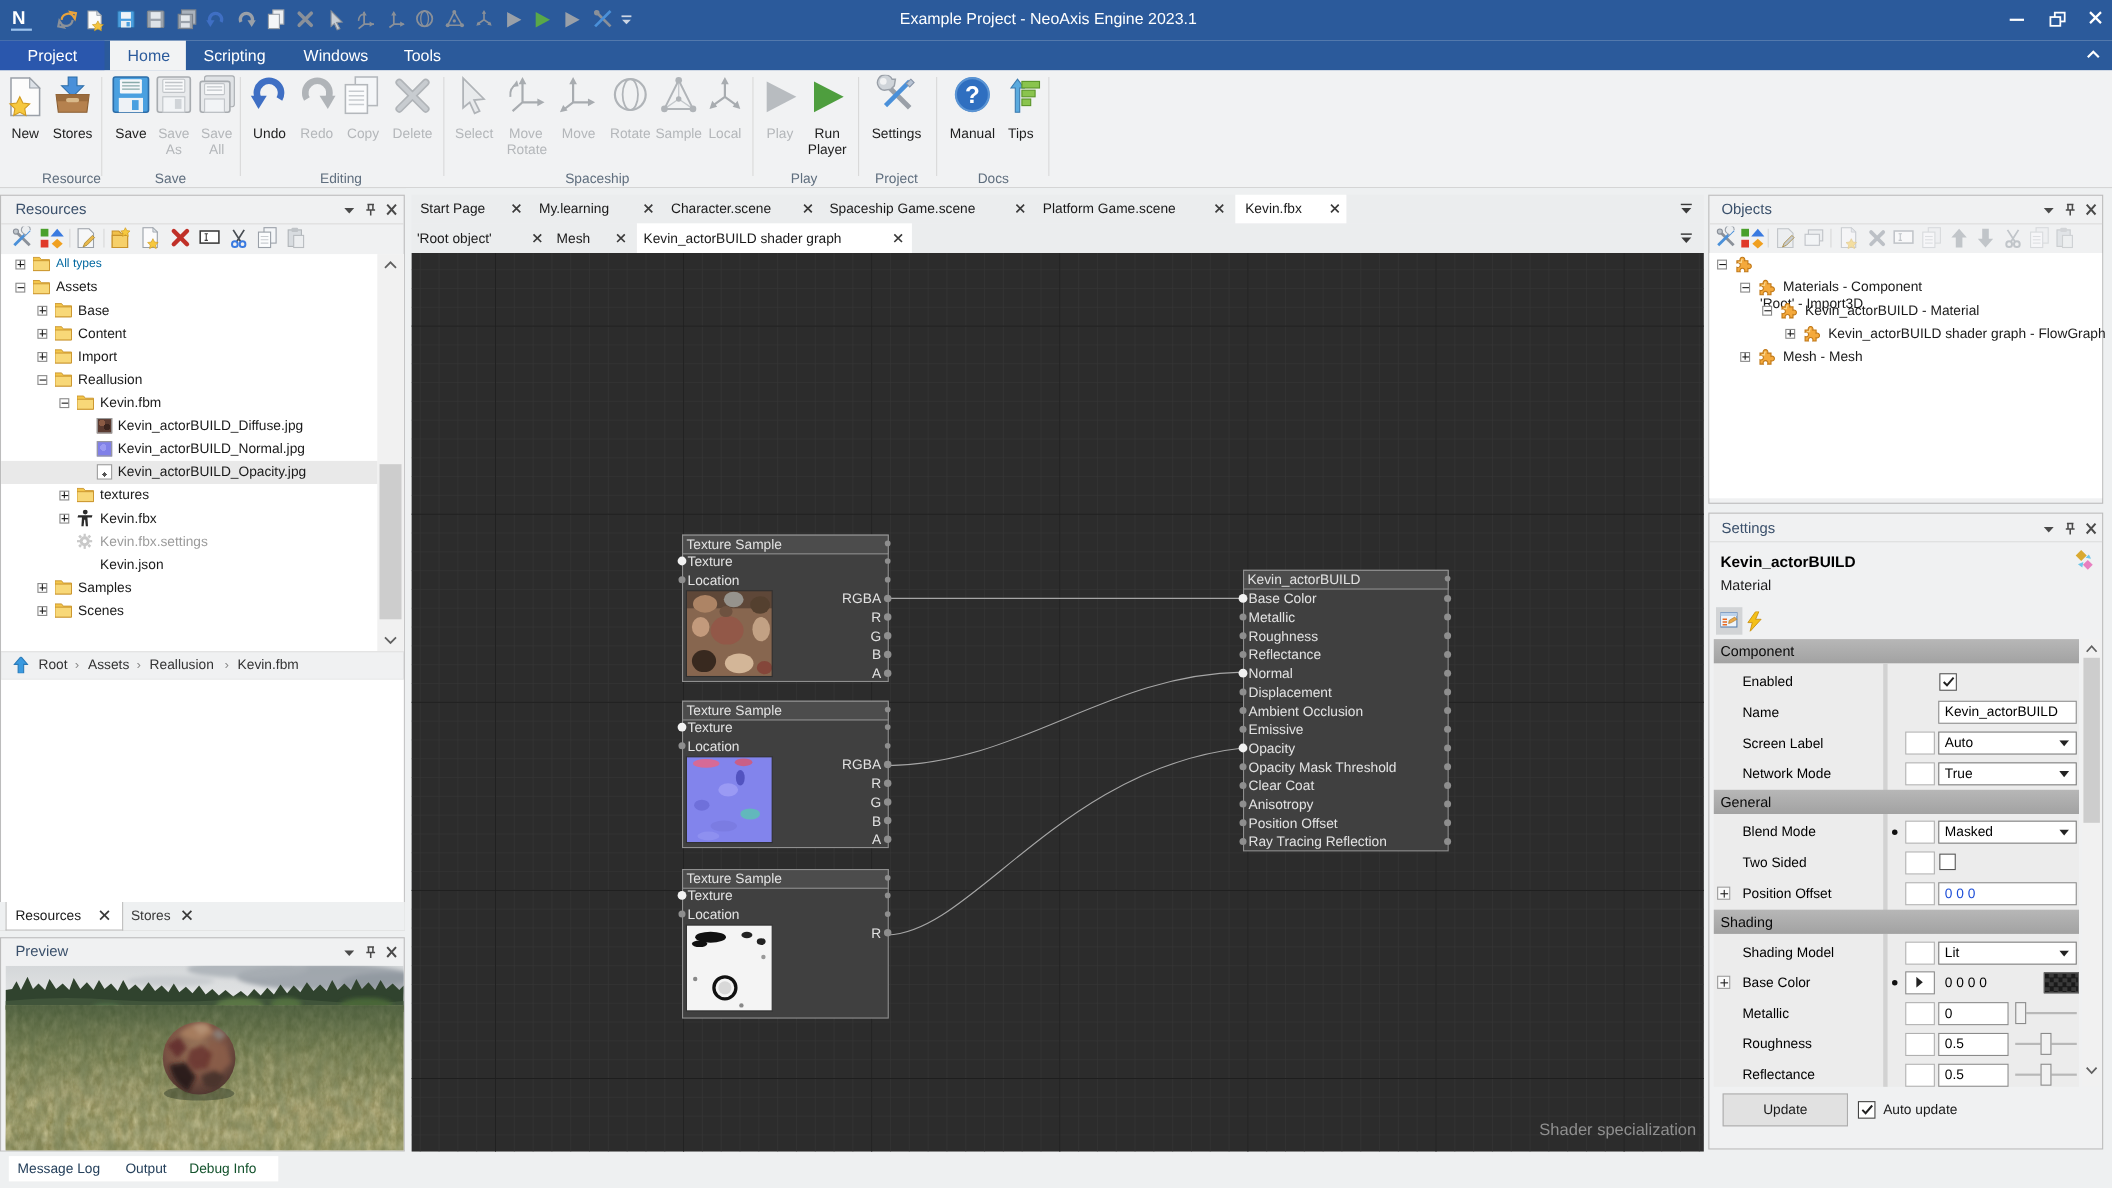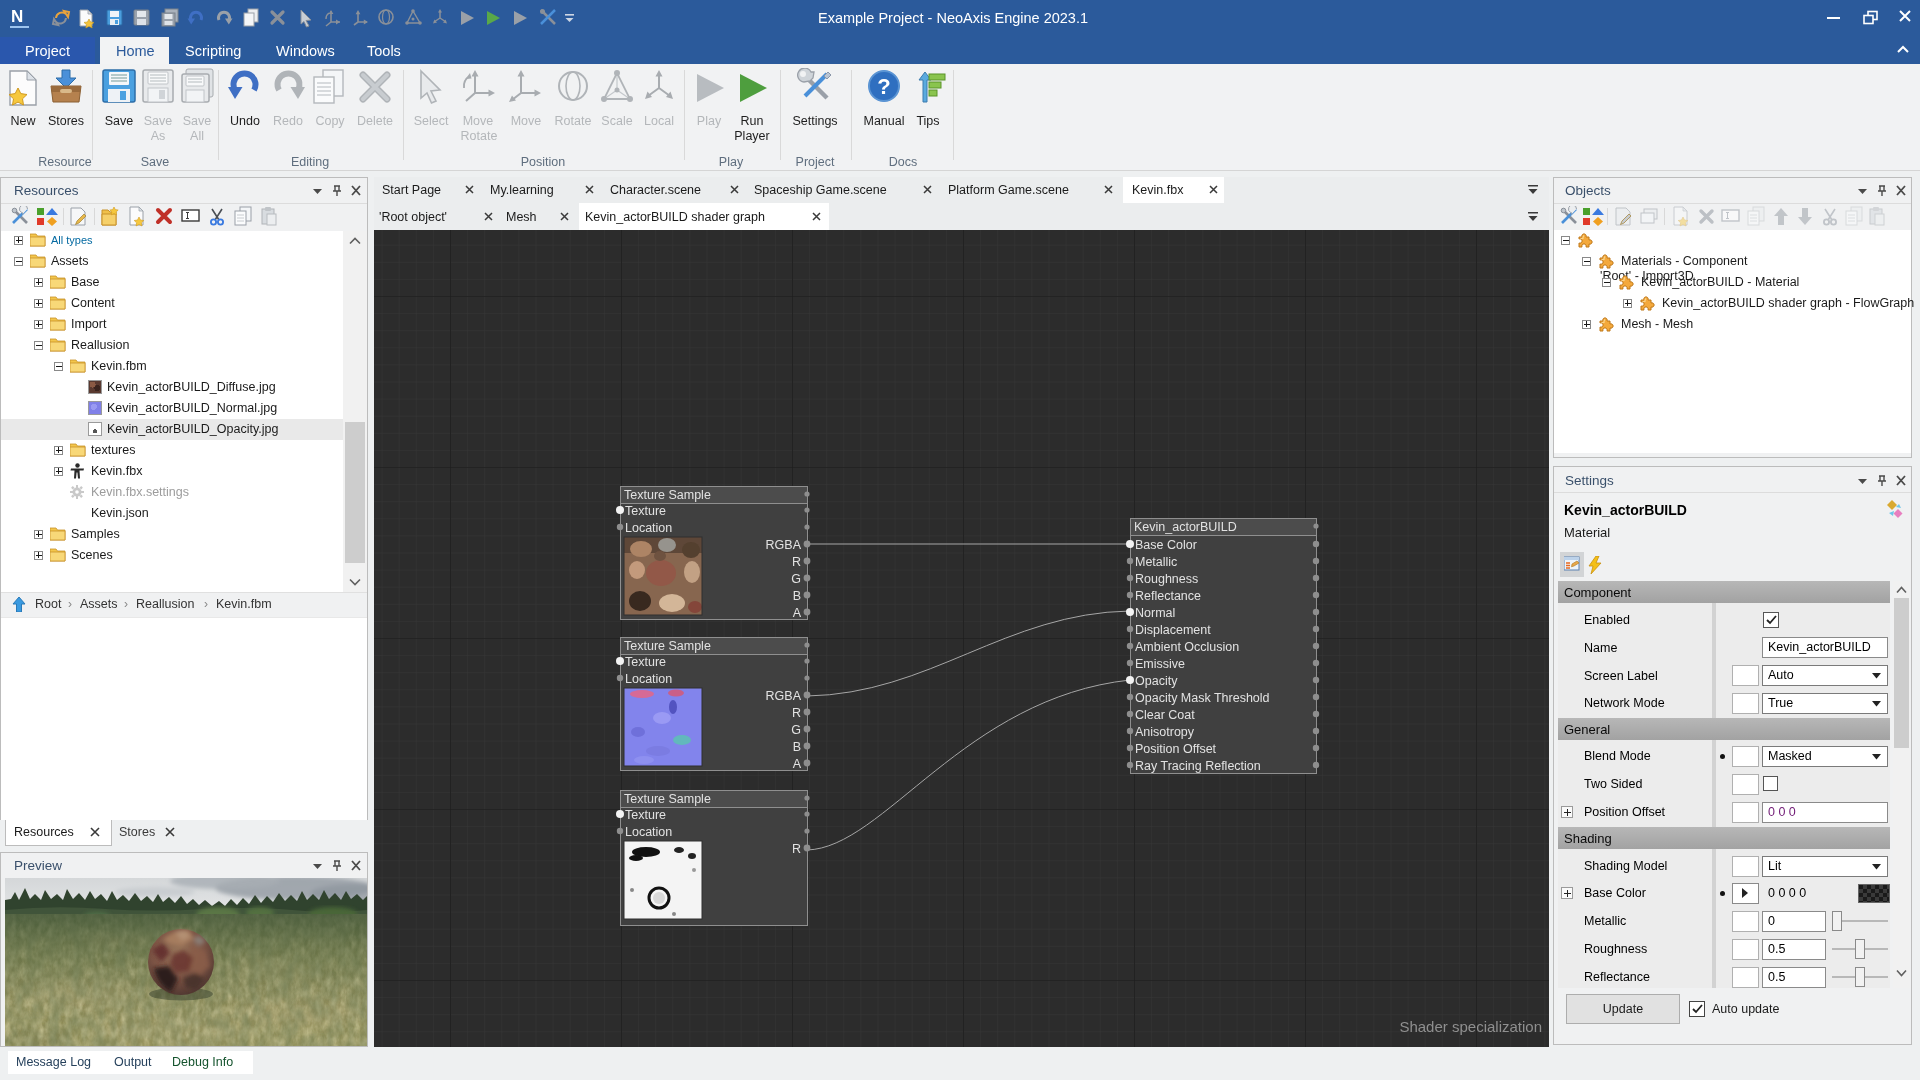--- a/index.html
+++ b/index.html
@@ -128,23 +128,23 @@
 <div class="abs tt" style="left:288px;top:121px;transform:translateY(-50%);font-size:12.5px;color:#b4b7ba;font-weight:normal;transform:translate(-50%,-50%);">Redo</div>
 <div class="abs tt" style="left:330px;top:121px;transform:translateY(-50%);font-size:12.5px;color:#b4b7ba;font-weight:normal;transform:translate(-50%,-50%);">Copy</div>
 <div class="abs tt" style="left:375px;top:121px;transform:translateY(-50%);font-size:12.5px;color:#b4b7ba;font-weight:normal;transform:translate(-50%,-50%);">Delete</div>
 <div class="abs tt" style="left:310px;top:162px;transform:translateY(-50%);font-size:12.5px;color:#5f6e7e;font-weight:normal;transform:translate(-50%,-50%);">Editing</div>
 <div class="abs" style="left:403px;top:70px;width:1px;height:90px;background:#d9d9d9;"></div>
 <div class="abs tt" style="left:431px;top:121px;transform:translateY(-50%);font-size:12.5px;color:#b4b7ba;font-weight:normal;transform:translate(-50%,-50%);">Select</div>
 <div class="abs tt" style="left:478px;top:121px;transform:translateY(-50%);font-size:12.5px;color:#b4b7ba;font-weight:normal;transform:translate(-50%,-50%);">Move</div>
 <div class="abs tt" style="left:479px;top:136px;transform:translateY(-50%);font-size:12.5px;color:#b4b7ba;font-weight:normal;transform:translate(-50%,-50%);">Rotate</div>
 <div class="abs tt" style="left:526px;top:121px;transform:translateY(-50%);font-size:12.5px;color:#b4b7ba;font-weight:normal;transform:translate(-50%,-50%);">Move</div>
 <div class="abs tt" style="left:573px;top:121px;transform:translateY(-50%);font-size:12.5px;color:#b4b7ba;font-weight:normal;transform:translate(-50%,-50%);">Rotate</div>
-<div class="abs tt" style="left:617px;top:121px;transform:translateY(-50%);font-size:12.5px;color:#b4b7ba;font-weight:normal;transform:translate(-50%,-50%);">Scale</div>
+<div class="abs tt" style="left:617px;top:121px;transform:translateY(-50%);font-size:12.5px;color:#b4b7ba;font-weight:normal;transform:translate(-50%,-50%);">Sample</div>
 <div class="abs tt" style="left:659px;top:121px;transform:translateY(-50%);font-size:12.5px;color:#b4b7ba;font-weight:normal;transform:translate(-50%,-50%);">Local</div>
-<div class="abs tt" style="left:543px;top:162px;transform:translateY(-50%);font-size:12.5px;color:#5f6e7e;font-weight:normal;transform:translate(-50%,-50%);">Position</div>
+<div class="abs tt" style="left:543px;top:162px;transform:translateY(-50%);font-size:12.5px;color:#5f6e7e;font-weight:normal;transform:translate(-50%,-50%);">Spaceship</div>
 <div class="abs" style="left:684px;top:70px;width:1px;height:90px;background:#d9d9d9;"></div>
 <div class="abs tt" style="left:709px;top:121px;transform:translateY(-50%);font-size:12.5px;color:#b4b7ba;font-weight:normal;transform:translate(-50%,-50%);">Play</div>
 <div class="abs tt" style="left:752px;top:121px;transform:translateY(-50%);font-size:12.5px;color:#1e1e1e;font-weight:normal;transform:translate(-50%,-50%);">Run</div>
 <div class="abs tt" style="left:752px;top:136px;transform:translateY(-50%);font-size:12.5px;color:#1e1e1e;font-weight:normal;transform:translate(-50%,-50%);">Player</div>
 <div class="abs tt" style="left:731px;top:162px;transform:translateY(-50%);font-size:12.5px;color:#5f6e7e;font-weight:normal;transform:translate(-50%,-50%);">Play</div>
 <div class="abs" style="left:780px;top:70px;width:1px;height:90px;background:#d9d9d9;"></div>
 <div class="abs tt" style="left:815px;top:121px;transform:translateY(-50%);font-size:12.5px;color:#1e1e1e;font-weight:normal;transform:translate(-50%,-50%);">Settings</div>
 <div class="abs tt" style="left:815px;top:162px;transform:translateY(-50%);font-size:12.5px;color:#5f6e7e;font-weight:normal;transform:translate(-50%,-50%);">Project</div>
 <div class="abs" style="left:851px;top:70px;width:1px;height:90px;background:#d9d9d9;"></div>
 <div class="abs tt" style="left:884px;top:121px;transform:translateY(-50%);font-size:12.5px;color:#1e1e1e;font-weight:normal;transform:translate(-50%,-50%);">Manual</div>
@@ -967,21 +967,21 @@
   </svg>
 <div class="abs tt" style="left:1584px;top:784px;transform:translateY(-50%);font-size:12.5px;color:#000;font-weight:normal;">Two Sided</div>
 <div class="abs" style="left:1732px;top:774px;width:27px;height:21px;background:#fff;border:1px solid #b0b0b0;"></div>
 <div class="abs" style="left:1763px;top:776px;width:15px;height:15px;background:#fff;border:1px solid #555;"></div>
 <div class="abs" style="left:1561px;top:806px;width:12px;height:12px;background:#fafafa;border:1px solid #9a9a9a;"></div>
 <div class="abs" style="left:1563.5px;top:811.5px;width:7px;height:1px;background:#222;"></div>
 <div class="abs" style="left:1566.5px;top:808.5px;width:1px;height:7px;background:#222;"></div>
 <div class="abs tt" style="left:1584px;top:812px;transform:translateY(-50%);font-size:12.5px;color:#000;font-weight:normal;">Position Offset</div>
 <div class="abs" style="left:1732px;top:802px;width:27px;height:21px;background:#fff;border:1px solid #b0b0b0;"></div>
 <div class="abs" style="left:1762px;top:802px;width:126px;height:21px;background:#fff;border:1px solid #8a8a8a;"></div>
-<div class="abs tt" style="left:1768px;top:812px;transform:translateY(-50%);font-size:12.5px;color:#701a75;font-weight:normal;">0 0 0</div>
+<div class="abs tt" style="left:1768px;top:812px;transform:translateY(-50%);font-size:12.5px;color:#1d4ed8;font-weight:normal;">0 0 0</div>
 <div class="abs" style="left:1558px;top:827px;width:332px;height:22px;background:linear-gradient(#b7b7b7,#a2a2a2);"></div>
 <div class="abs tt" style="left:1564px;top:838px;transform:translateY(-50%);font-size:13px;color:#0a0a0a;font-weight:normal;">Shading</div>
 <div class="abs tt" style="left:1584px;top:866px;transform:translateY(-50%);font-size:12.5px;color:#000;font-weight:normal;">Shading Model</div>
 <div class="abs" style="left:1732px;top:856px;width:27px;height:21px;background:#fff;border:1px solid #b0b0b0;"></div>
 <div class="abs" style="left:1762px;top:856px;width:126px;height:21px;background:#fff;border:1px solid #7a7a7a;"></div>
 <div class="abs tt" style="left:1768px;top:866px;transform:translateY(-50%);font-size:12.5px;color:#000;font-weight:normal;">Lit</div>
 <svg class="abs" style="left:1872px;top:864px;" width="9" height="6" viewBox="0 0 9 6">
     <path d="M0 0 h9 l-4.5 5.5z" fill="#222"></path>
   </svg>
 <div class="abs" style="left:1561px;top:887px;width:12px;height:12px;background:#fafafa;border:1px solid #9a9a9a;"></div>

